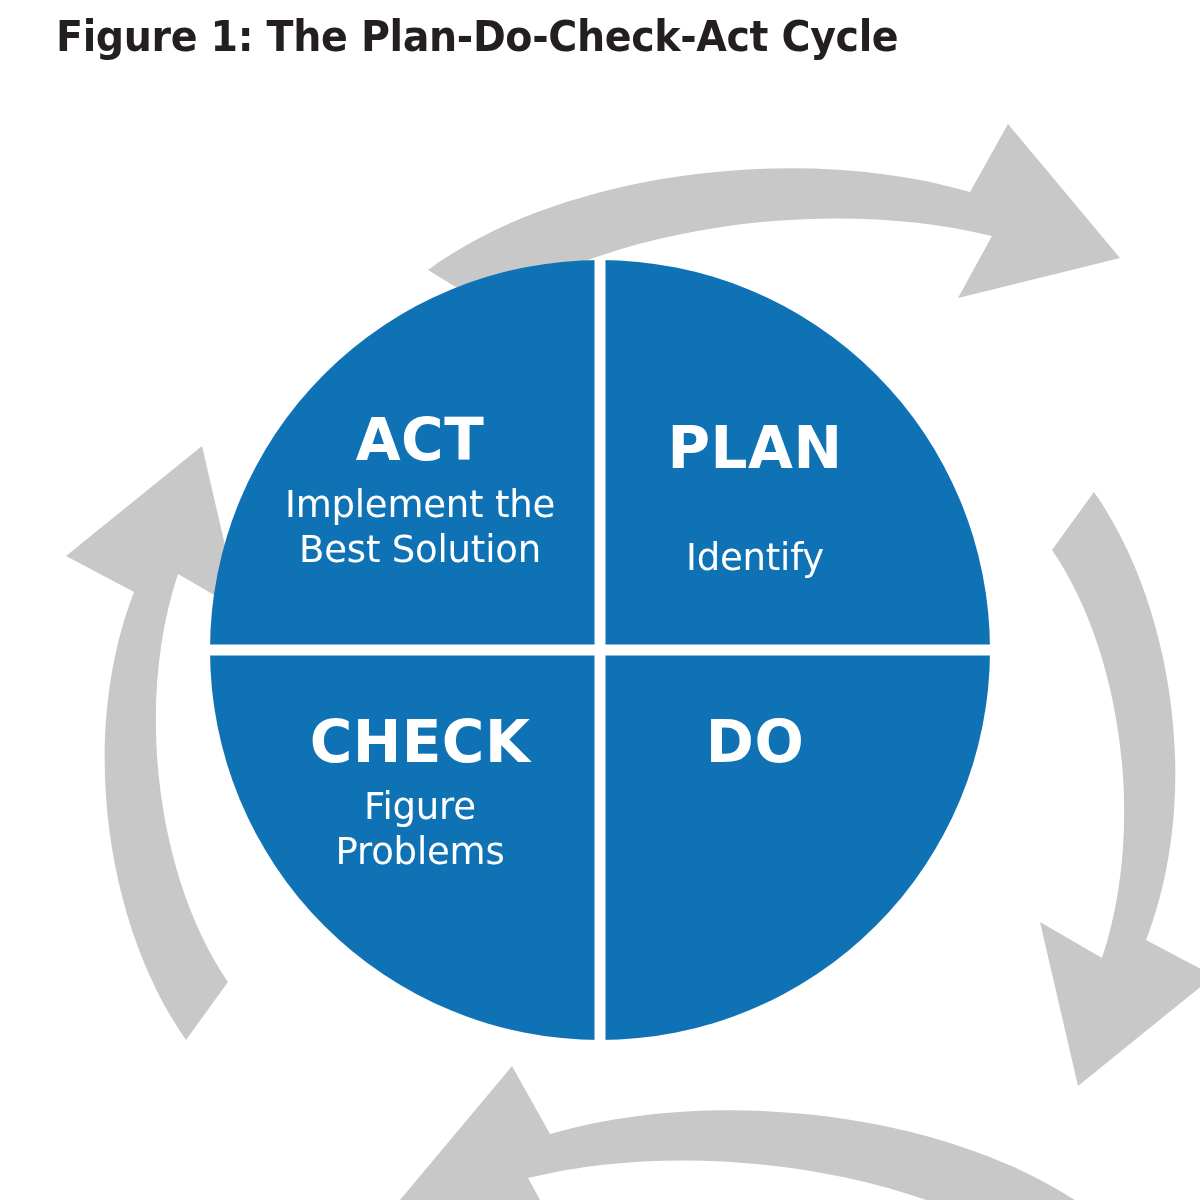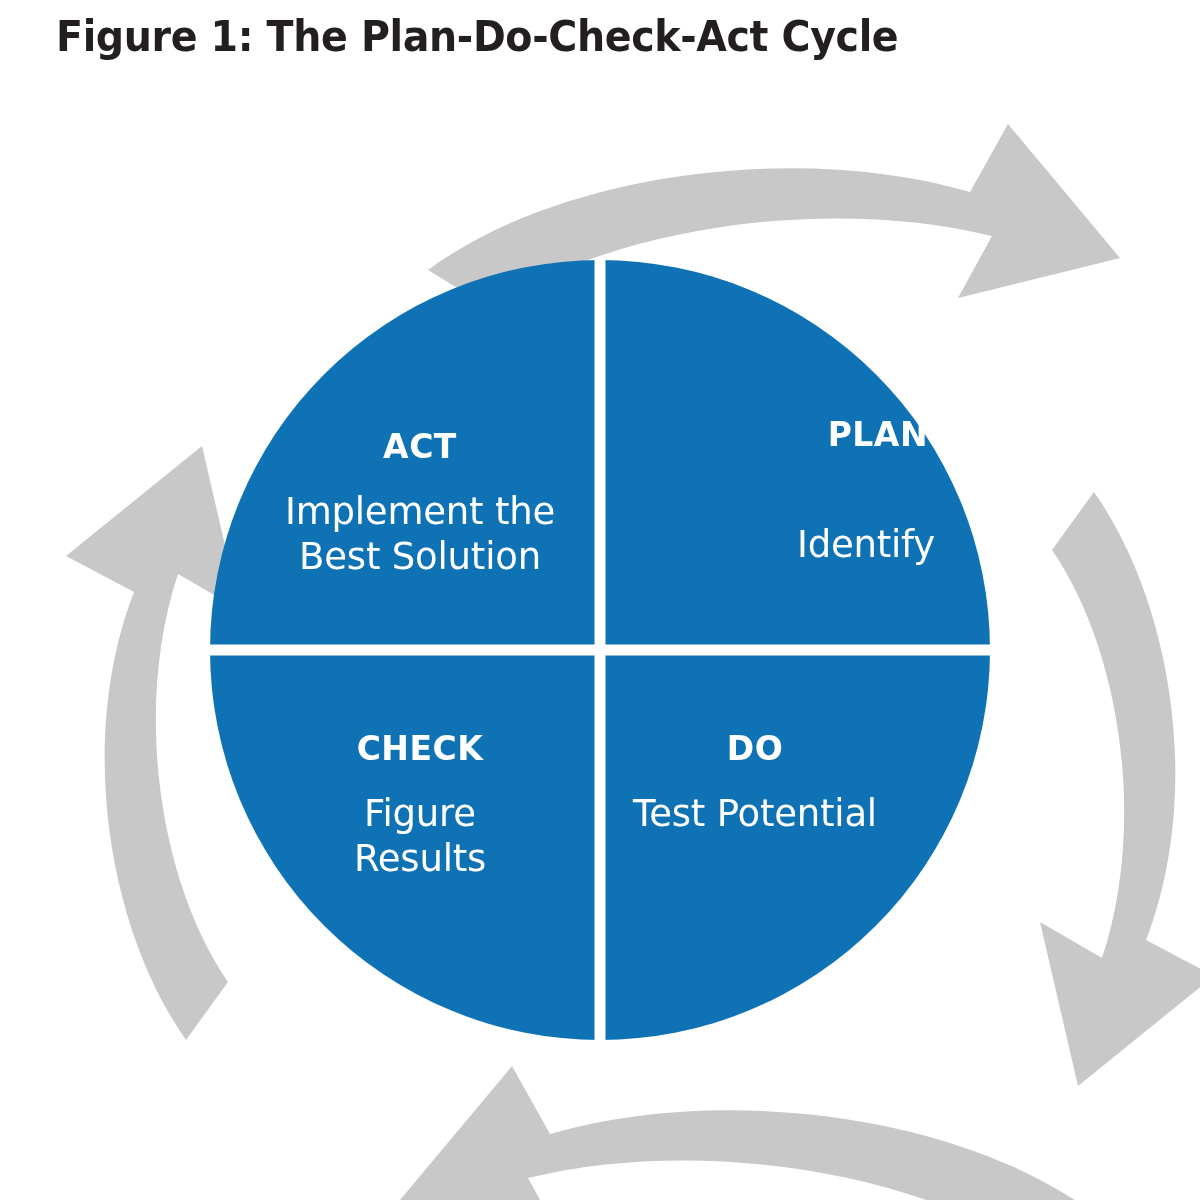--- a/index.html
+++ b/index.html
@@ -57,44 +57,43 @@
   
   .quadrant-text {
     position: absolute;
     color: #ffffff;
     text-align: center;
     font-family: "DejaVu Sans", sans-serif;
     width: 360px;
   }
   .quad-heading {
     font-weight: bold;
-    font-size: 33px;
+    font-size: 58px;
     line-height: 56px;
     letter-spacing: 0.5px;
-    margin: 7px;
+    margin: 0;
     white-space: nowrap;
   }
   .quad-sub {
     font-weight: normal;
     font-size: 37px;
     line-height: 45px;
     letter-spacing: -0.2px;
     margin: 14px 0 0 0;
   }
 
   
   #quadrant-act {
     left: 240px;
     top: 332px;
   }
   
   #quadrant-plan {
     left: 575px;
-    top: 320px;
-    text-align: right;
+    top: 340px;
   }
   
   #quadrant-check {
     left: 240px;
     top: 634px;
   }
   
   #quadrant-do {
     left: 575px;
     top: 634px;
@@ -163,22 +162,22 @@
       <p class="quad-sub"><span>Implement the</span><br><span>Best Solution</span></p>
     </div>
 
     <div class="quadrant-text" id="quadrant-plan">
       <p class="quad-heading">PLAN</p>
       <p class="quad-sub"><br><span>Identify</span></p>
     </div>
 
     <div class="quadrant-text" id="quadrant-check">
       <p class="quad-heading">CHECK</p>
-      <p class="quad-sub"><span>Figure</span><br><span>Results</span></p>
+      <p class="quad-sub"><span>Figure</span><br><span>Problems</span></p>
     </div>
 
     <div class="quadrant-text" id="quadrant-do">
       <p class="quad-heading">DO</p>
-      <p class="quad-sub"><span>Test Potential</span><br></p>
+      <p class="quad-sub"><br></p>
     </div>
 
   </div>
 </div>
 
 </body></html>

